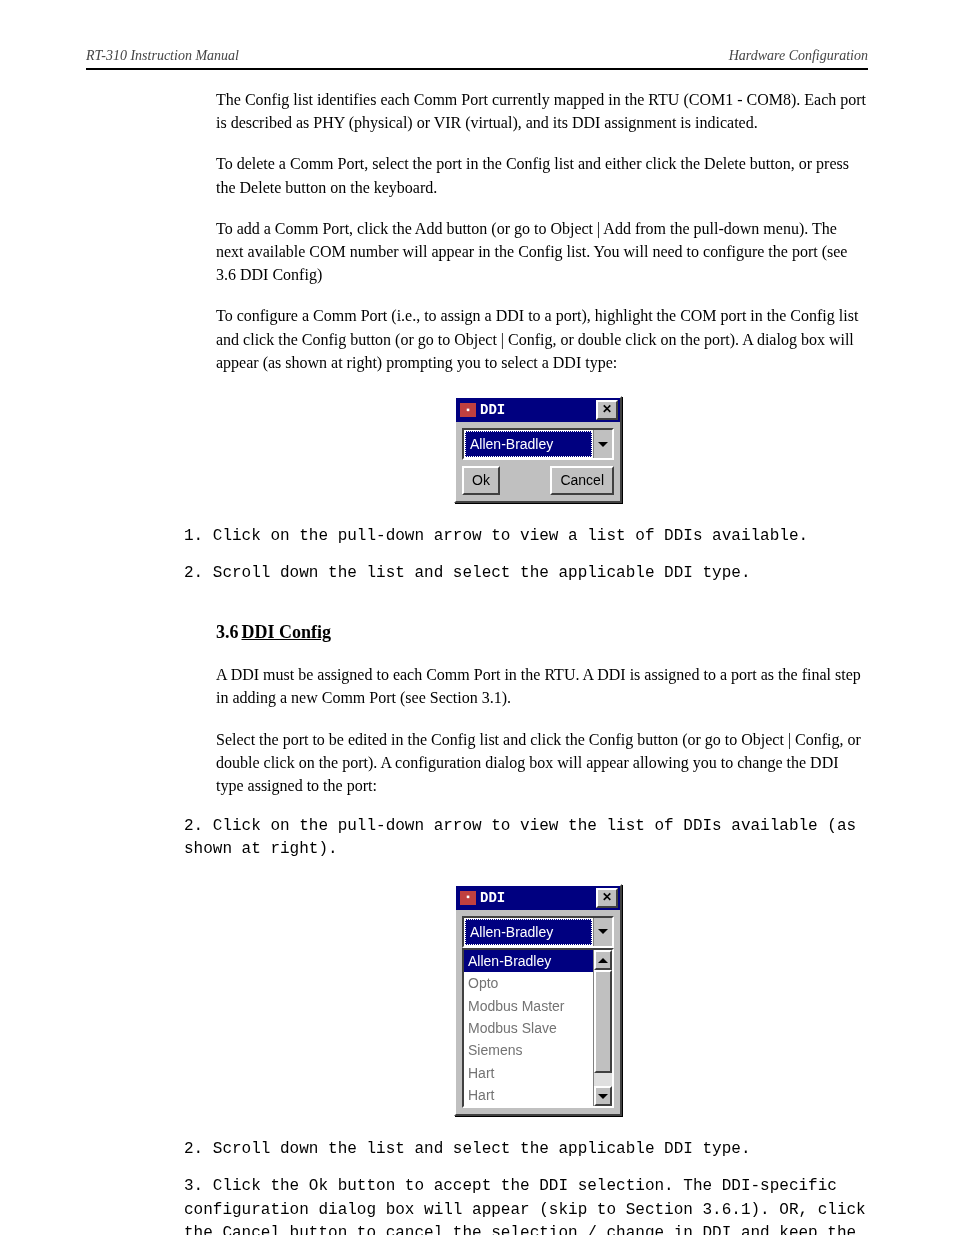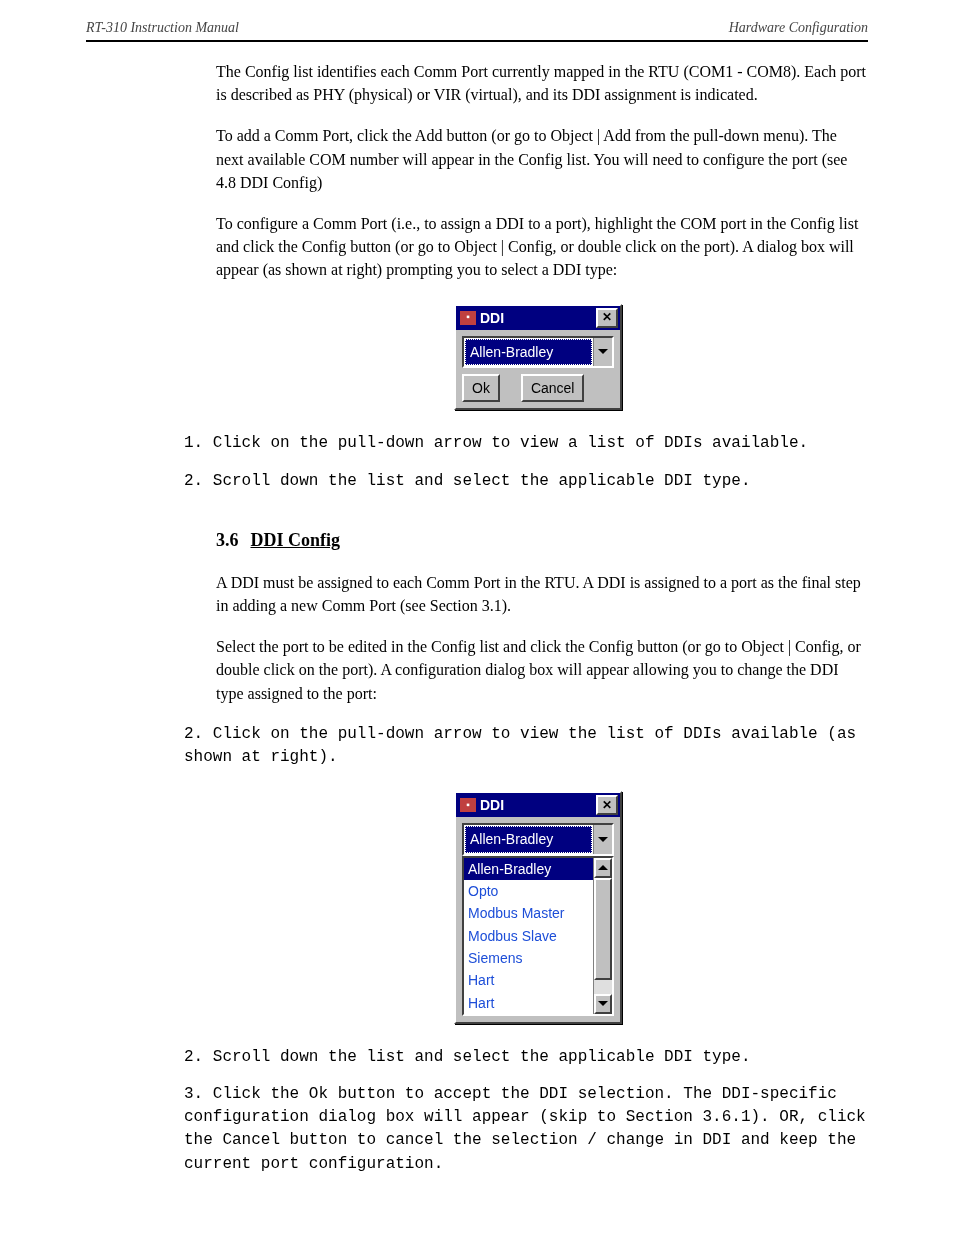--- a/index.html
+++ b/index.html
@@ -19,35 +19,36 @@
     border-top: 2px solid #000;
     margin: 0;
   }
   .header-row {
     display: flex;
     justify-content: space-between;
     font-size: 14px;
     margin-bottom: 4px;
     font-style: italic;
     color: #444;
+    margin-top: 28px;
   }
   .body-text {
     font-size: 16px;
     line-height: 1.45;
   }
   .para { margin: 18px 0; }
   .para-indent { margin-left: 130px; }
   .list-item { margin-left: 98px; margin-top: 14px; font-family: Liberation Mono, monospace; }
   .section-heading {
     margin-left: 130px;
     margin-top: 34px;
     font-size: 18px;
     font-weight: bold;
   }
-  .section-heading .sn { margin-right: 12px; }
+  .section-heading .sn { margin-right: 3px; }
   .section-heading .st { text-decoration: underline; }
   .dialog-block {
     margin-left: 368px;
     margin-top: 22px;
     margin-bottom: 22px;
   }
   
   .win {
     display: inline-block;
     background: #c0c0c0;
@@ -65,21 +66,21 @@
     padding: 2px 2px 2px 4px;
     font-weight: bold;
   }
   .title-icon {
     width: 16px; height: 14px;
     background: #c04040;
     margin-right: 4px;
     display: flex; align-items:center; justify-content:center;
     font-size:10px; color:#fff;
   }
-  .title-text { flex: 1; }
+  .title-text { flex: 1; font-family: Liberation Mono, monospace; }
   .close-btn {
     width: 18px; height: 16px;
     background:#c0c0c0;
     border:2px solid; border-color:#fff #404040 #404040 #fff;
     font-family: Arial, sans-serif;
     font-size:12px; font-weight:bold;
     display:flex; align-items:center; justify-content:center;
     color:#000;
   }
   .win-body { padding: 6px; }
@@ -98,39 +99,39 @@
   }
   .combo-arrow {
     width:18px;
     background:#c0c0c0;
     border-left:1px solid #808080;
     display:flex; align-items:center; justify-content:center;
   }
   .arrow-down {
     width:0;height:0;border-left:5px solid transparent;border-right:5px solid transparent;border-top:5px solid #000;
   }
-  .btnrow { margin-top:6px; display:flex; gap:21px; }
+  .btnrow { margin-top:6px; display:flex; gap:21px;justify-content:space-between; }
   .btn95 {
     background:#c0c0c0;
     border:2px solid; border-color:#fff #404040 #404040 #fff;
     padding:2px 8px;
     font-family:"MS Sans Serif", Arial, sans-serif;
     font-size:14px;
   }
   .dropdown-list {
     background:#fff;
     border:2px solid; border-color:#404040 #fff #fff #404040;
     width:148px;
     display:flex;
     font-family:"MS Sans Serif", Arial, sans-serif;
     font-size:14px;
     margin-top:-2px;
   }
   .list-col { flex:1; }
-  .list-opt { padding:1px 4px; color:#1d4ed8; }
+  .list-opt { padding:1px 4px; color:#737373; }
   .list-opt.sel { background:#000080; color:#fff; }
   .scrollbar {
     width:18px; background:#dfdfdf;
     display:flex; flex-direction:column;
     border-left:1px solid #808080;
   }
   .sb-btn {
     height:16px; background:#c0c0c0;
     border:2px solid; border-color:#fff #404040 #404040 #fff;
     display:flex; align-items:center; justify-content:center;
@@ -151,21 +152,22 @@
 
 <div class="page">
   <div class="header-row">
     <span>RT-310 Instruction Manual</span>
     <span>Hardware Configuration</span>
   </div>
   <hr class="hr-top">
 
   <div class="body-text">
     <div class="para para-indent">The Config list identifies each Comm Port currently mapped in the RTU (COM1 - COM8). Each port is described as PHY (physical) or VIR (virtual), and its DDI assignment is indicated.</div>
-    <div class="para para-indent">To add a Comm Port, click the Add button (or go to Object | Add from the pull-down menu). The next available COM number will appear in the Config list. You will need to configure the port (see 4.8 DDI Config)</div>
+    <div class="para para-indent">To delete a Comm Port, select the port in the Config list and either click the Delete button, or press the Delete button on the keyboard.</div>
+    <div class="para para-indent">To add a Comm Port, click the Add button (or go to Object | Add from the pull-down menu). The next available COM number will appear in the Config list. You will need to configure the port (see 3.6 DDI Config)</div>
     <div class="para para-indent">To configure a Comm Port (i.e., to assign a DDI to a port), highlight the COM port in the Config list and click the Config button (or go to Object | Config, or double click on the port). A dialog box will appear (as shown at right) prompting you to select a DDI type:</div>
 
     <div class="dialog-block">
       <div class="win">
         <div class="titlebar">
           <span class="title-icon">▪</span>
           <span class="title-text">DDI</span>
           <span class="close-btn">✕</span>
         </div>
         <div class="win-body">

